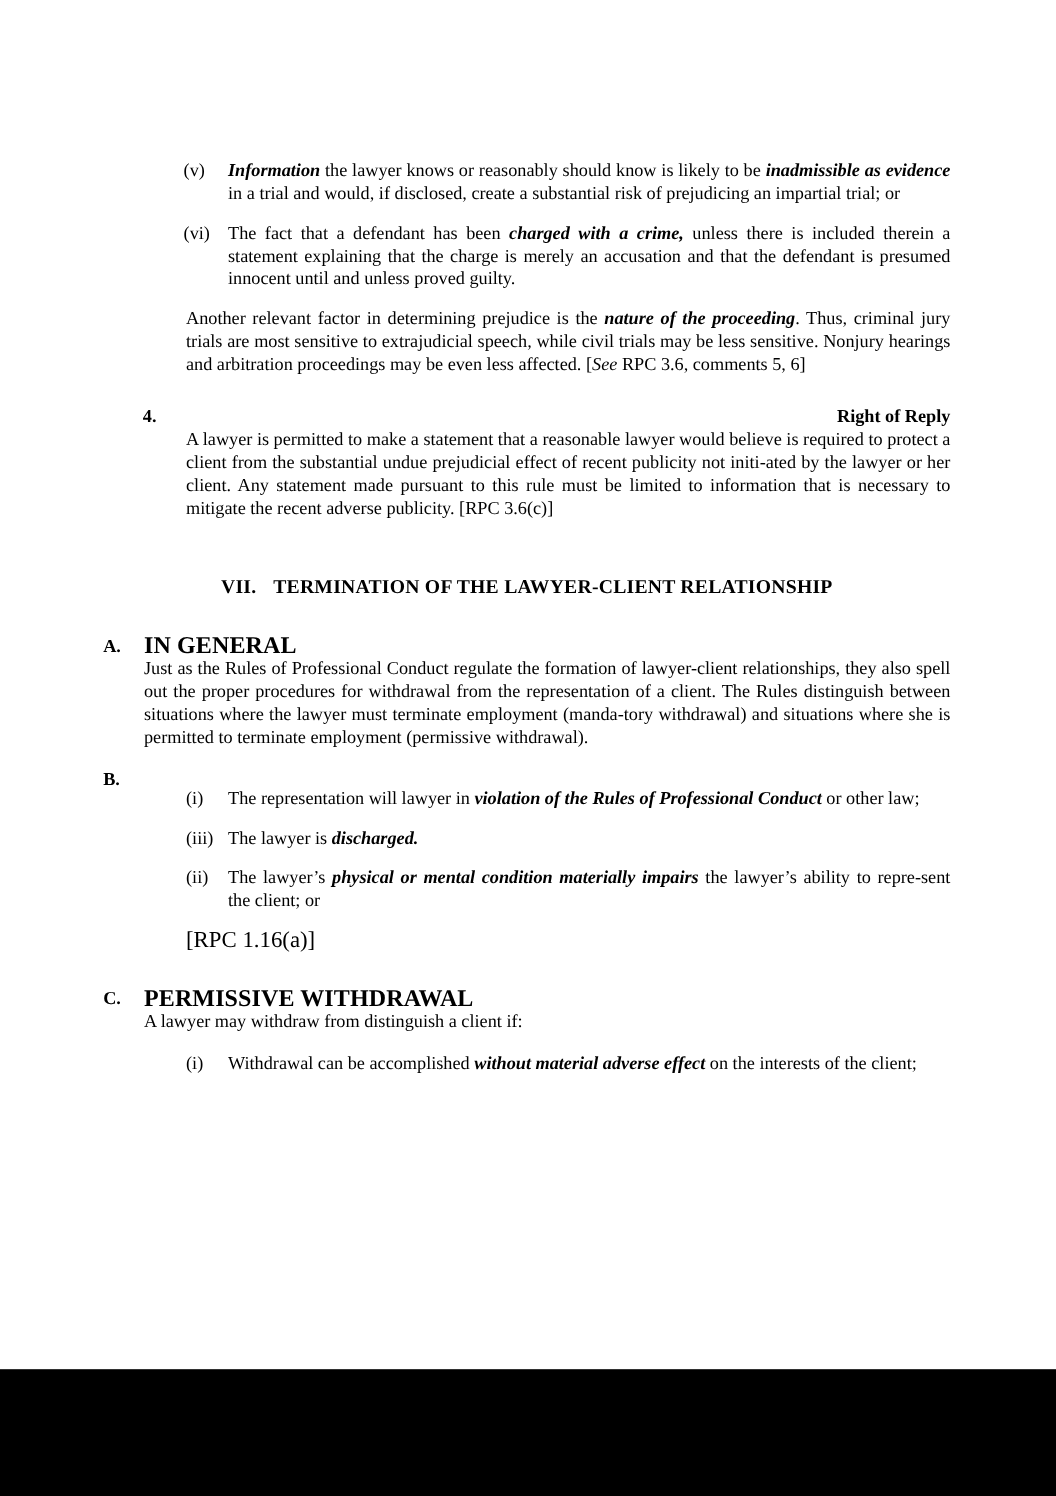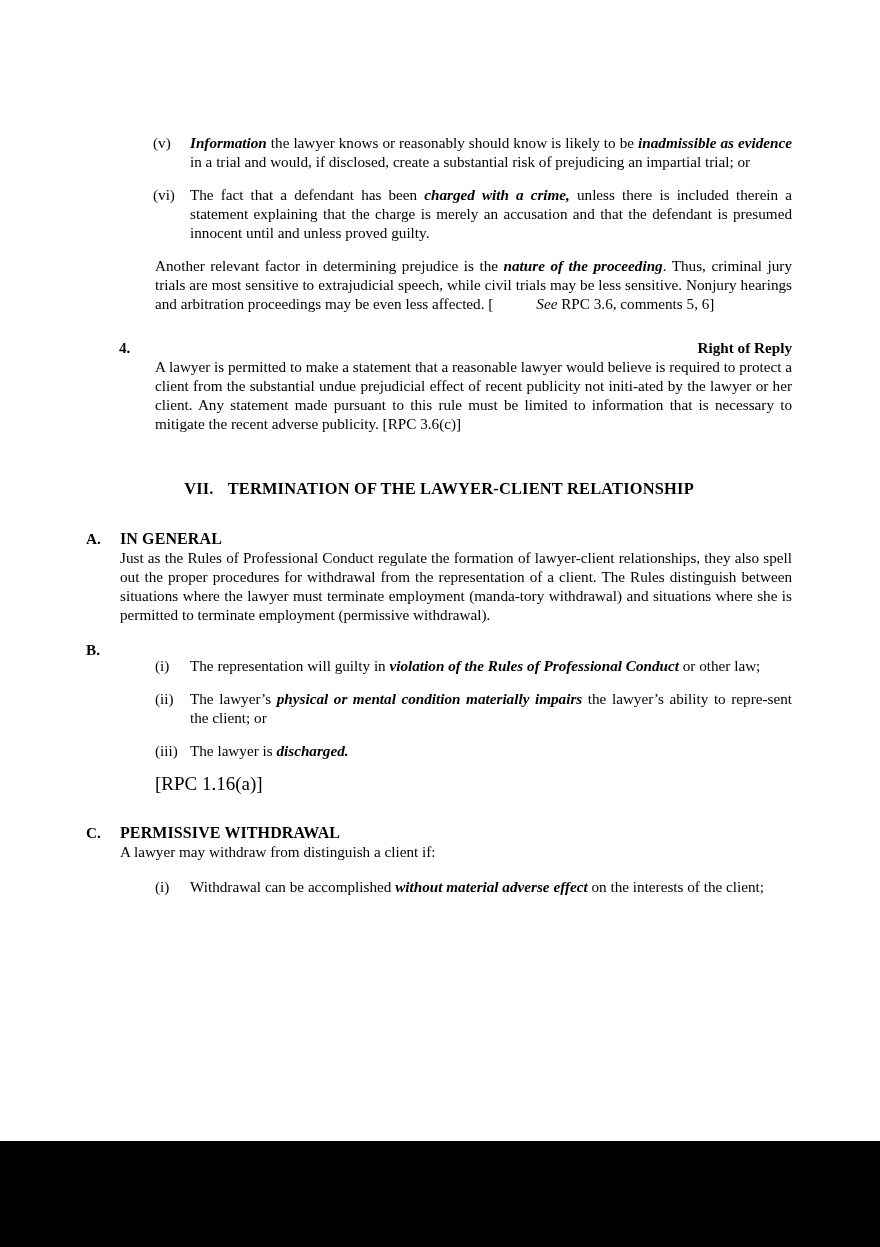--- a/index.html
+++ b/index.html
@@ -114,21 +114,21 @@
   .lettered > .letter {
     position: absolute;
     left: 0;
     top: 0;
     font-weight: bold;
     font-size: 15.2px;
     line-height: 19px;
   }
   .sec-label {
     font-weight: bold;
-    font-size: 16px;
+    font-size: 20px;
     line-height: 19px;
     letter-spacing: 0.1px;
   }
 
   
   .item-mid {
     position: relative;
     padding-left: 70px;
     margin-bottom: 14px;
   }
@@ -145,21 +145,20 @@
     font-size: 19px;
     line-height: 19px;
   }
 
   b, .bi {
     font-weight: bold;
     font-style: italic;
   }
   .it {
     font-style: italic;
-    margin-left: 43px;
   }
 
   .gap-sm { height: 9px; }
   .gap-md { height: 16px; }
   .gap-lg { height: 30px; }
   .gap-xl { height: 46px; }
 </style>
 </head>
 <body>
 
@@ -200,31 +199,31 @@
 
     <div class="gap-md"></div>
 
     <div class="lettered">
       <span class="letter">B.</span>
 
       <div class="gap-md"></div>
 
       <div class="item-mid body-text">
         <span class="marker">(i)</span>
-        <span><span>The representation will guilty in </span><span class="bi">violation of the Rules of Professional Conduct</span><span> or other law;</span></span>
+        <span><span>The representation will lawyer in </span><span class="bi">violation of the Rules of Professional Conduct</span><span> or other law;</span></span>
+      </div>
+
+      <div class="item-mid body-text">
+        <span class="marker">(iii)</span>
+        <span><span>The lawyer is </span><span class="bi">discharged.</span></span>
       </div>
 
       <div class="item-mid body-text">
         <span class="marker">(ii)</span>
         <span><span>The lawyer’s </span><span class="bi">physical or mental condition materially impairs</span><span> the lawyer’s ability to repre-sent the client; or</span></span>
-      </div>
-
-      <div class="item-mid body-text">
-        <span class="marker">(iii)</span>
-        <span><span>The lawyer is </span><span class="bi">discharged.</span></span>
       </div>
 
       <div class="cite-mid">[RPC 1.16(a)]</div>
     </div>
 
     <div class="gap-lg"></div>
 
     <div class="lettered">
       <span class="letter">C.</span>
       <div class="sec-label">PERMISSIVE WITHDRAWAL</div>

